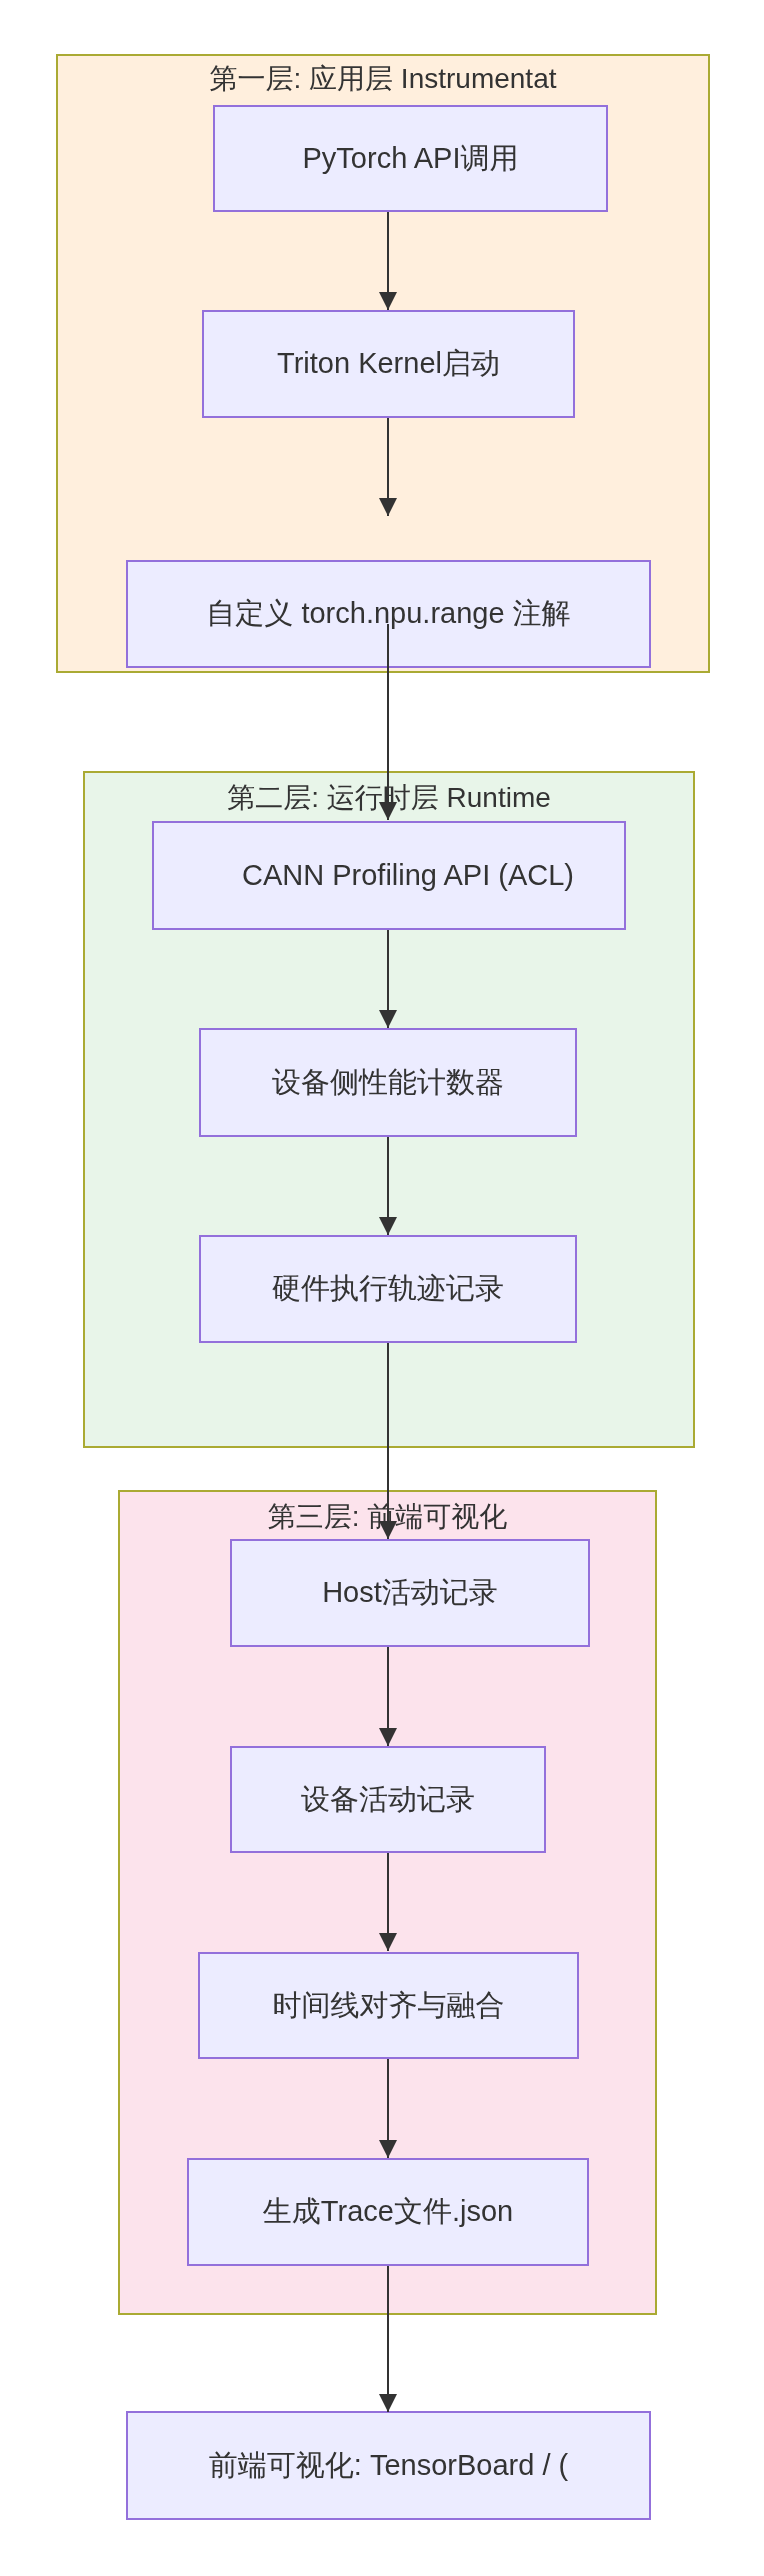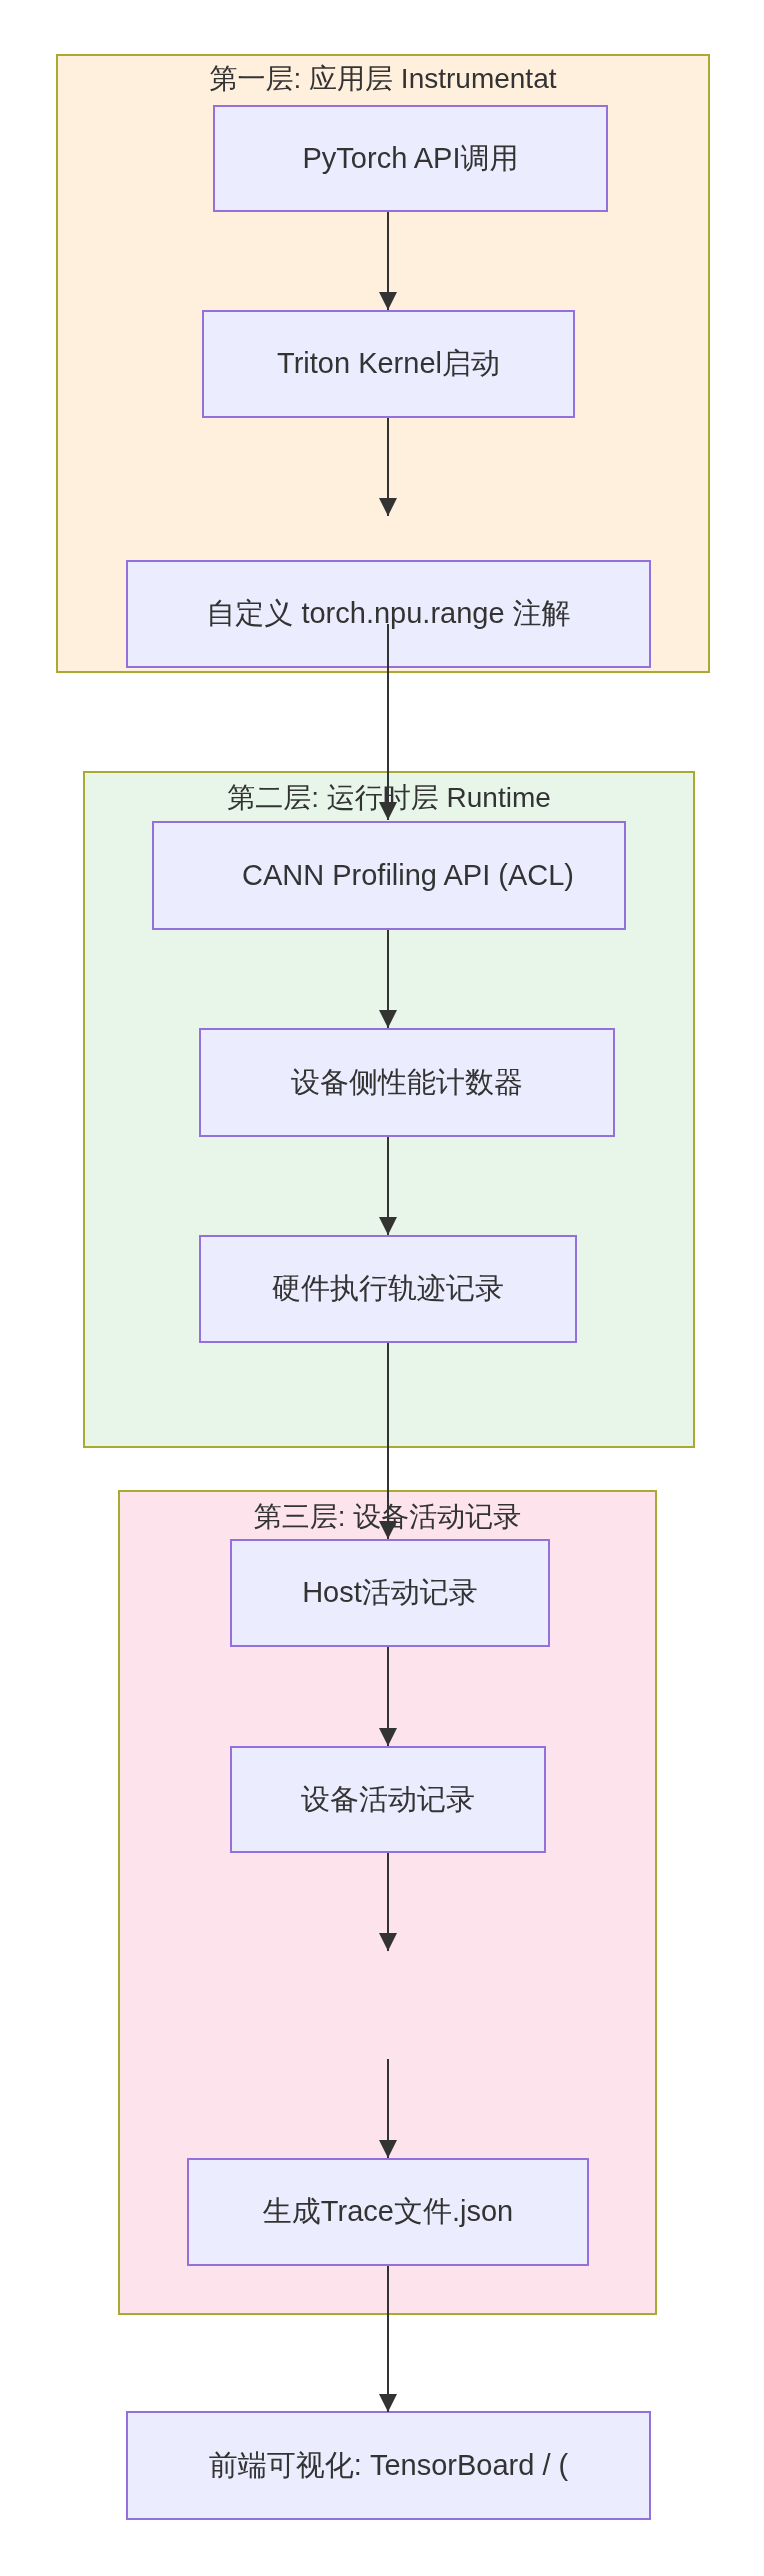--- a/index.html
+++ b/index.html
@@ -55,23 +55,23 @@
     font-size:29px;
     white-space:nowrap;
     overflow:hidden;
     z-index:3;
   }
   .node span{display:block;max-width:100%;overflow:hidden;}
   #nA{left:213px;top:105px;width:395px;height:107px;}
   #nB{left:202px;top:310px;width:373px;height:108px;}
   #nC{left:126px;top:516px;width:525px;height:108px;margin-top:44px;}
   #nD{left:152px;top:821px;width:474px;height:109px;padding-left:38px;}
-  #nE{left:199px;top:1028px;width:416px;height:109px;}
+  #nE{left:199px;top:1028px;width:378px;height:109px;}
   #nF{left:199px;top:1235px;width:378px;height:108px;}
-  #nG{left:230px;top:1539px;width:320px;height:108px;}
+  #nG{left:230px;top:1539px;width:360px;height:108px;}
   #nH{left:230px;top:1746px;width:316px;height:107px;}
   #nI{left:198px;top:1952px;width:381px;height:107px;}
   #nJ{left:187px;top:2158px;width:402px;height:108px;}
   #nK{left:126px;top:2411px;width:525px;height:109px;}
   .edge{
     position:absolute;
     left:387px;
     width:2px;
     background:var(--edge-color);
     z-index:4;
@@ -102,21 +102,21 @@
 
   <div class="layer" id="layer1">
     <div class="layer-title">第一层: 应用层 Instrumentat</div>
   </div>
 
   <div class="layer" id="layer2">
     <div class="layer-title">第二层: 运行时层 Runtime</div>
   </div>
 
   <div class="layer" id="layer3">
-    <div class="layer-title">第三层: 设备活动记录</div>
+    <div class="layer-title">第三层: 前端可视化</div>
   </div>
 
   <div class="edge" id="e1">
       <i class="head"></i>
     </div>
   <div class="edge" id="e2">
       <i class="head"></i>
     </div>
   <div class="edge" id="e3">
       <i class="head"></i>
@@ -160,20 +160,23 @@
     </div>
   <div class="node" id="nF">
       <span>硬件执行轨迹记录</span>
     </div>
   <div class="node" id="nG">
       <span>Host活动记录</span>
     </div>
   <div class="node" id="nH">
       <span>设备活动记录</span>
     </div>
+  <div class="node" id="nI">
+      <span>时间线对齐与融合</span>
+    </div>
   <div class="node" id="nJ">
       <span>生成Trace文件.json</span>
     </div>
   <div class="node" id="nK">
       <span>前端可视化: TensorBoard / (</span>
     </div>
 
 </div>
 
 

